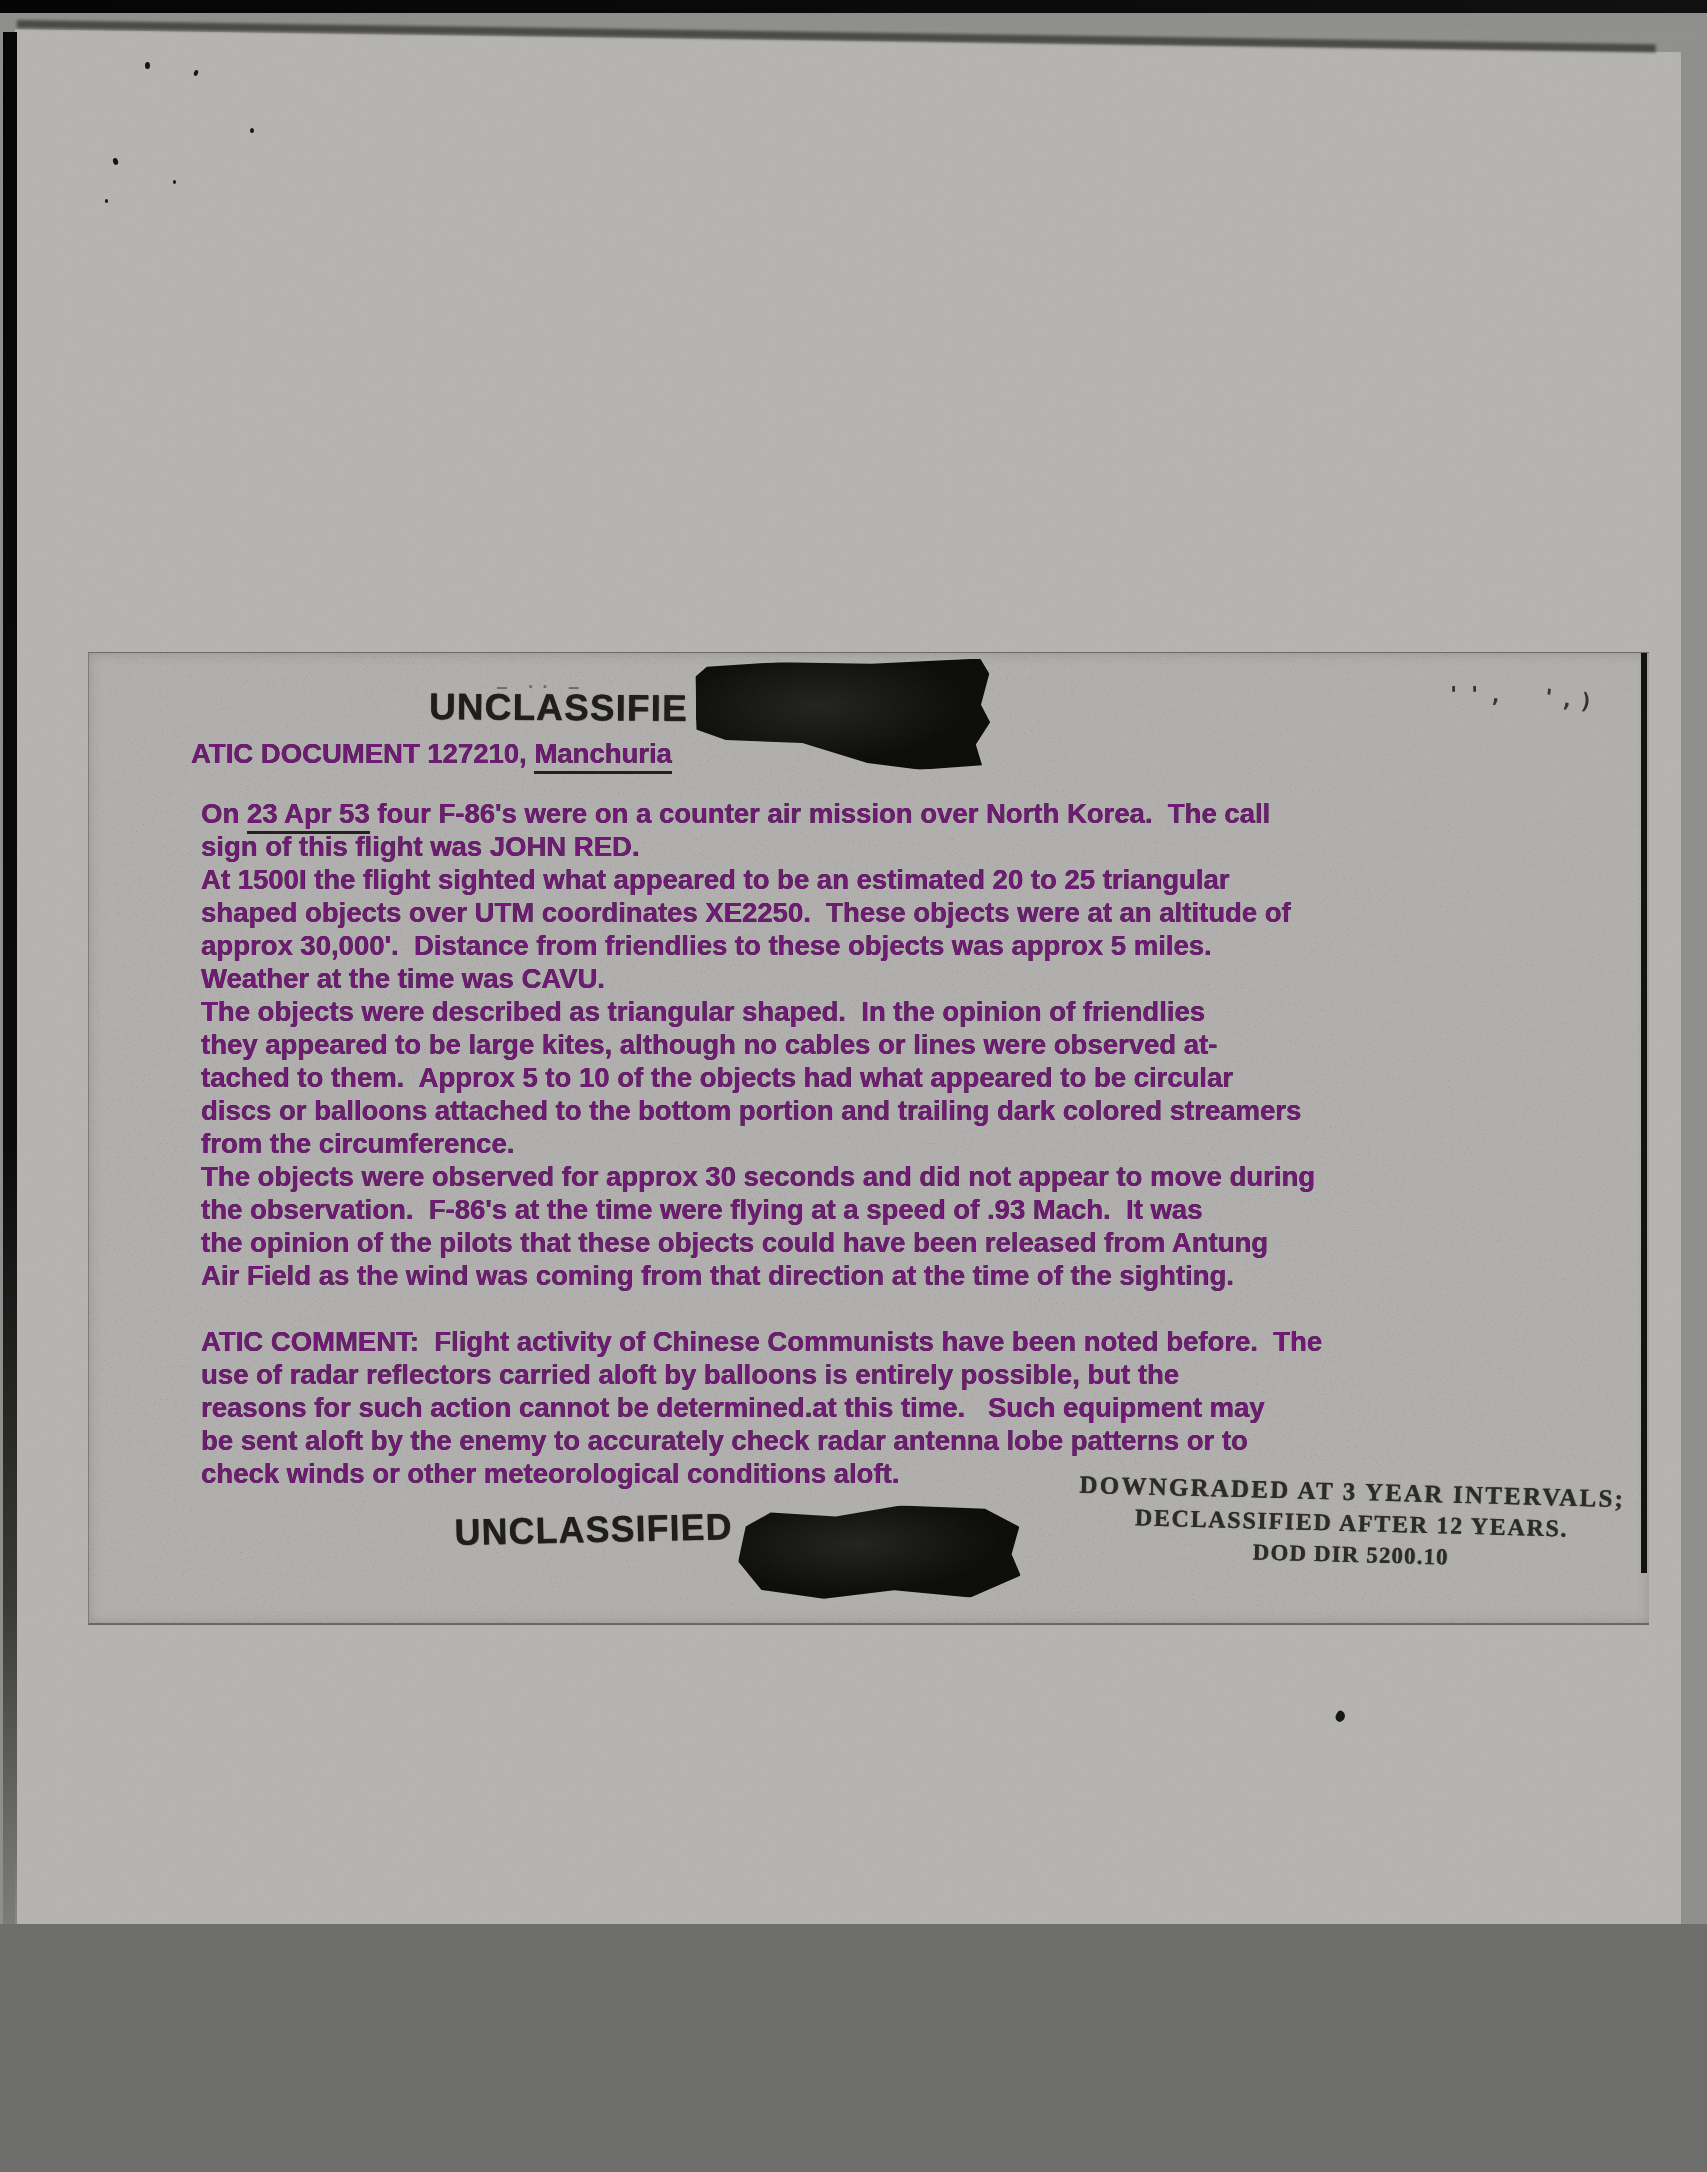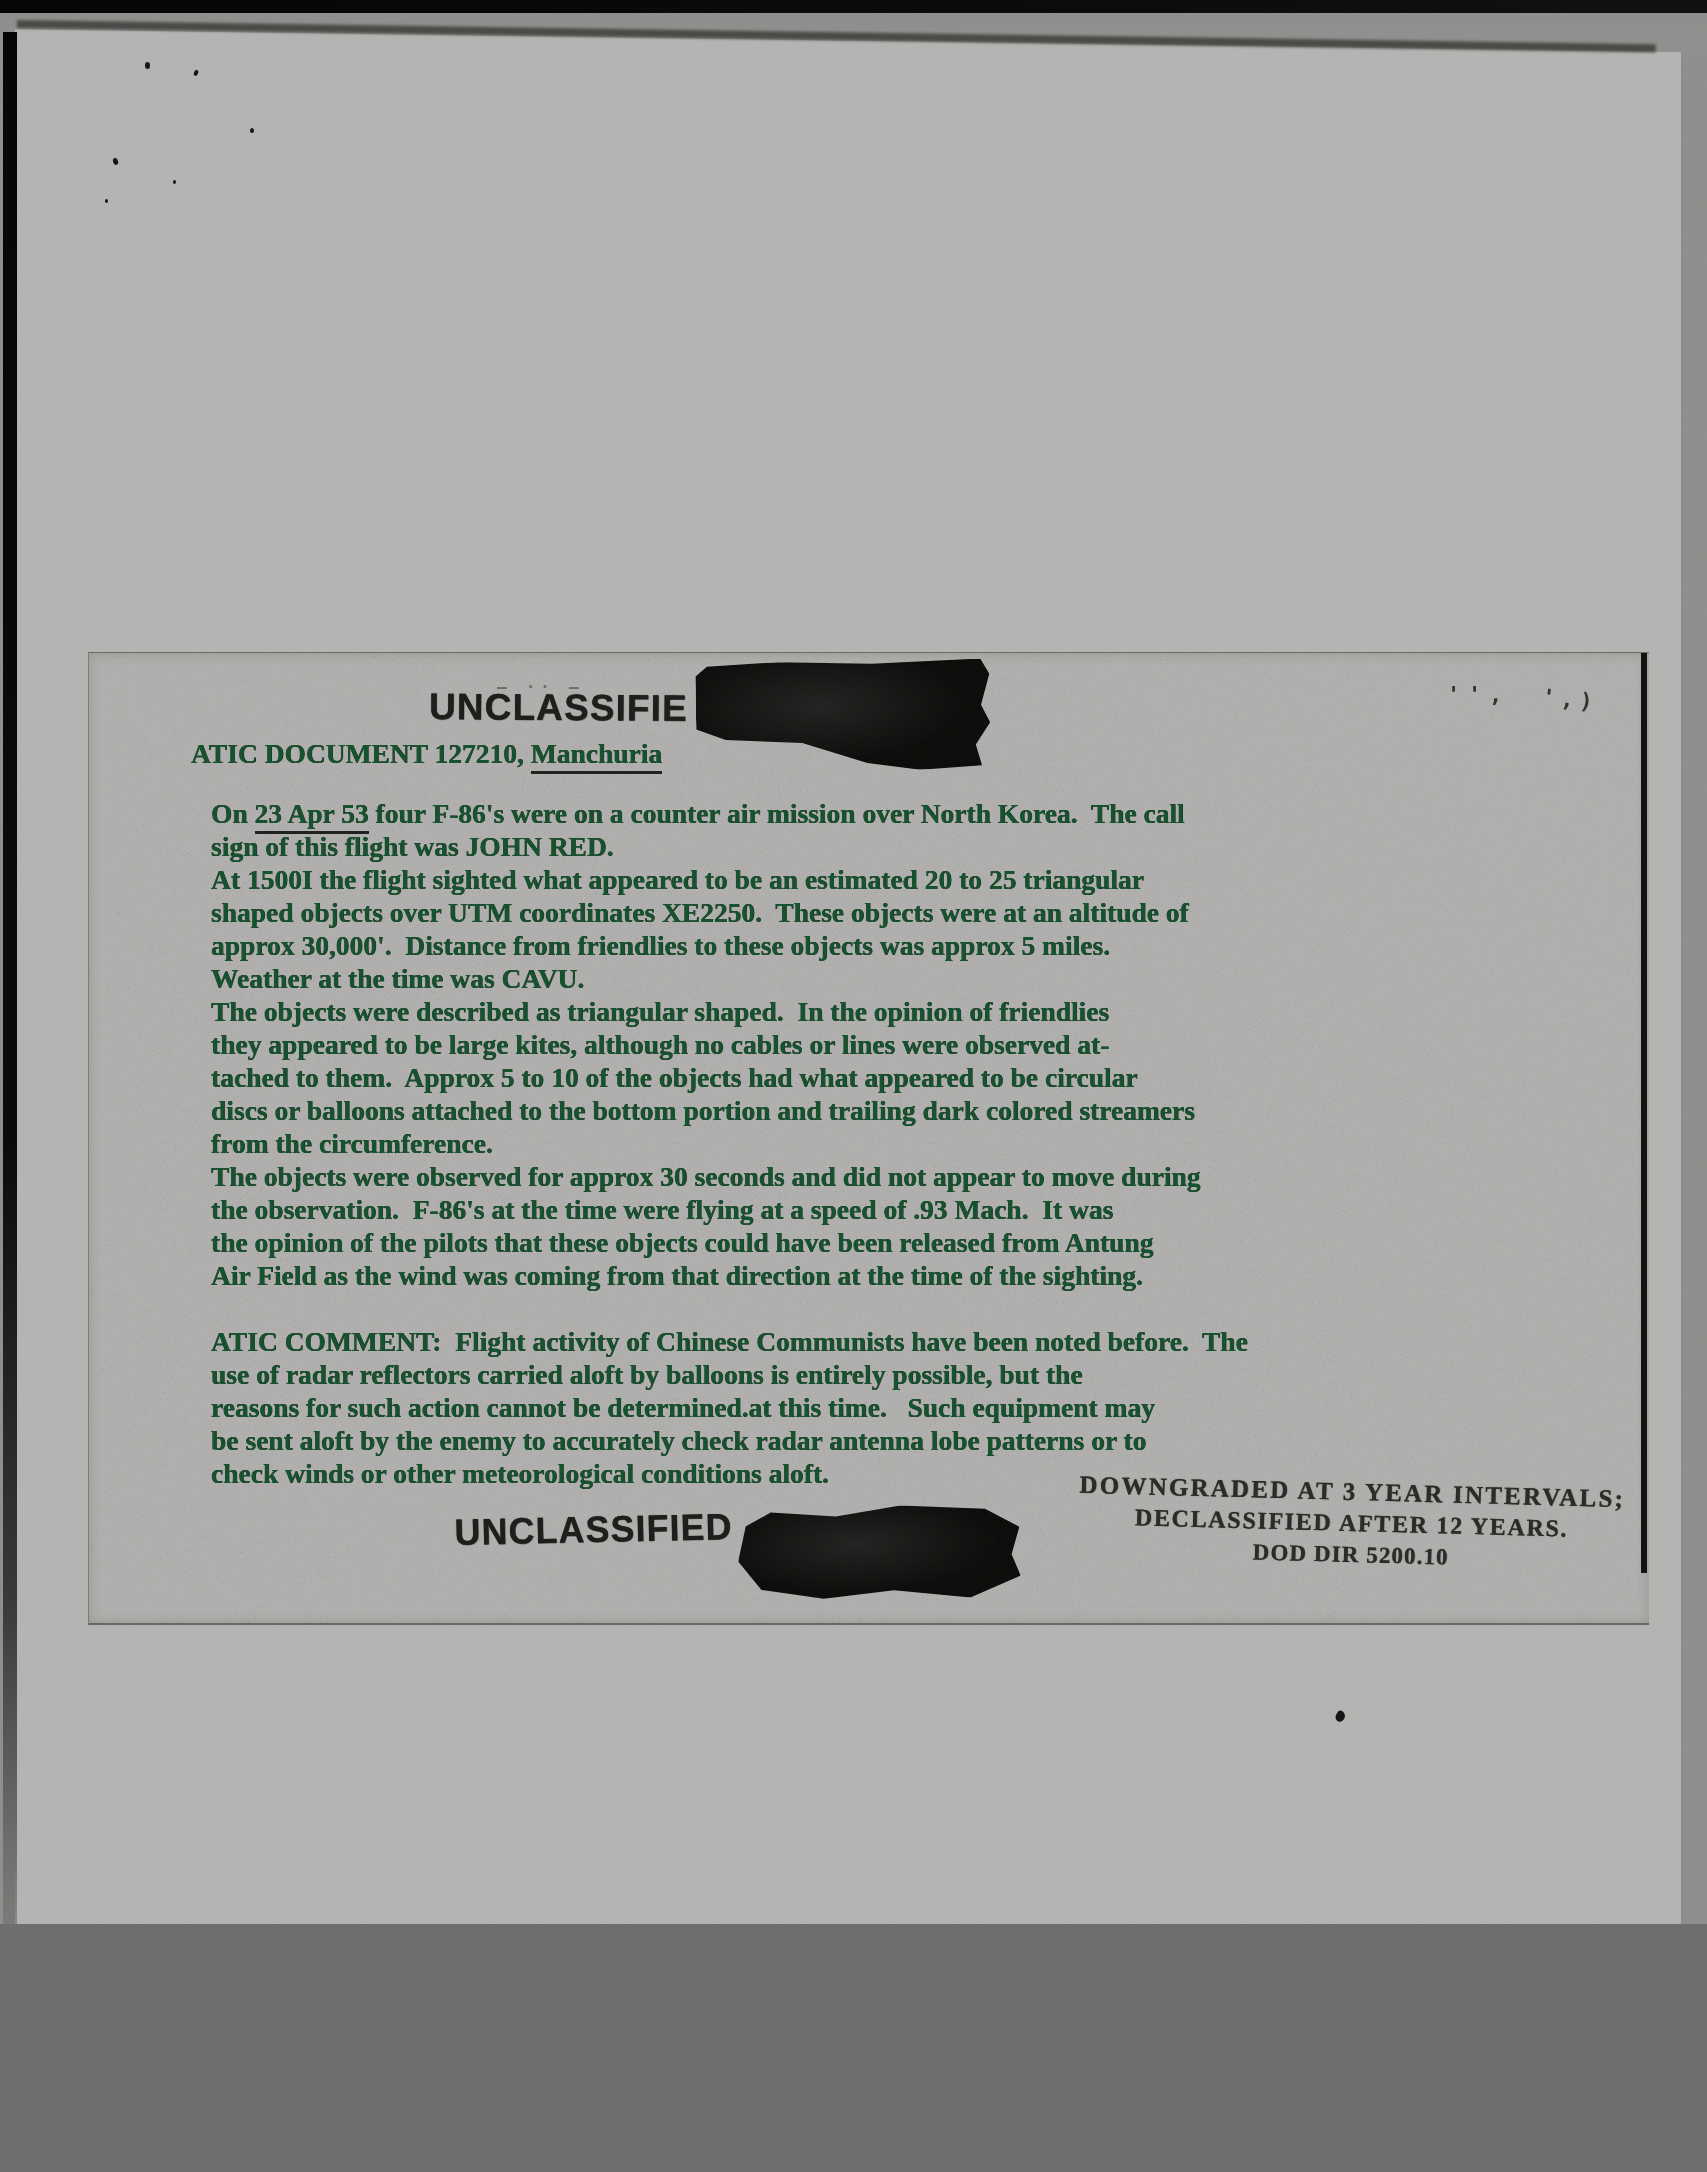--- a/index.html
+++ b/index.html
@@ -21,31 +21,31 @@
   .speck{position:absolute;background:#161614;border-radius:50%;}
 
   
   .patch{position:absolute;left:88px;top:652px;width:1560px;height:970px;background:#b1b0ae;
          border-top:1.7px solid rgba(40,40,38,.5);
          border-left:1.7px solid rgba(45,45,43,.4);
          border-bottom:2.8px solid rgba(35,35,33,.5);
          box-shadow:inset 0 0 12px rgba(70,70,66,.25);}
   .patch-right-line{position:absolute;left:1552px;top:0;width:5.5px;height:920px;background:#131311;}
   .noise-layer{position:absolute;left:0;top:0;width:100%;height:100%;pointer-events:none;}
-  .typed{font-family:Liberation Serif, serif;font-weight:bold;font-size:27.5px;
-         color:#14532d;white-space:pre;
+  .typed{font-family:Liberation Sans, sans-serif;font-weight:bold;font-size:27.5px;
+         color:#701a75;white-space:pre;
          text-shadow:0.3px 0.2px 0.4px rgba(25,25,23,.85),-0.2px -0.1px 0.3px rgba(25,25,23,.5);}
   .class-stamp{position:absolute;font-family:"Liberation Sans",sans-serif;font-weight:bold;
          font-size:37px;letter-spacing:1.1px;color:#141412;opacity:.93;
          text-shadow:0 0 0.8px rgba(15,15,13,.9),0.6px 0.6px 0 rgba(15,15,13,.35);}
   .h1{left:340px;top:34px;transform:rotate(0.4deg);}
   .h2{left:366px;top:859px;transform:rotate(-1.2deg) scaleX(.97);transform-origin:left bottom;}
 
   .docline{position:absolute;left:102px;top:85px;}
-  .bodyblock{position:absolute;left:122px;top:144px;}
+  .bodyblock{position:absolute;left:112px;top:144px;}
   .bodyblock .tline{line-height:33px;height:33px;}
   .u{border-bottom:3.3px solid #21211f;padding-bottom:2.2px;}
 
   .redaction{position:absolute;background:radial-gradient(ellipse at 42% 40%,#242422 0%,#0d0d0b 62%);}
   .r1{left:607px;top:7.7px;width:294px;height:110px;transform:rotate(-1deg);
       clip-path:polygon(0% 12%,4% 3%,28% 0%,60% 3%,97% 0%,100% 14%,97% 42%,100% 58%,95% 78%,97% 97%,76% 100%,58% 93%,36% 74%,10% 70%,0% 60%);}
   .r2{left:649px;top:853px;width:282px;height:94px;transform:rotate(-1.5deg);
       clip-path:polygon(3% 18%,12% 4%,35% 10%,58% 0%,88% 6%,100% 26%,97% 55%,100% 78%,82% 100%,55% 90%,30% 97%,8% 86%,0% 55%);}
 
   .stamp{position:absolute;left:960px;top:823px;width:605px;text-align:center;

